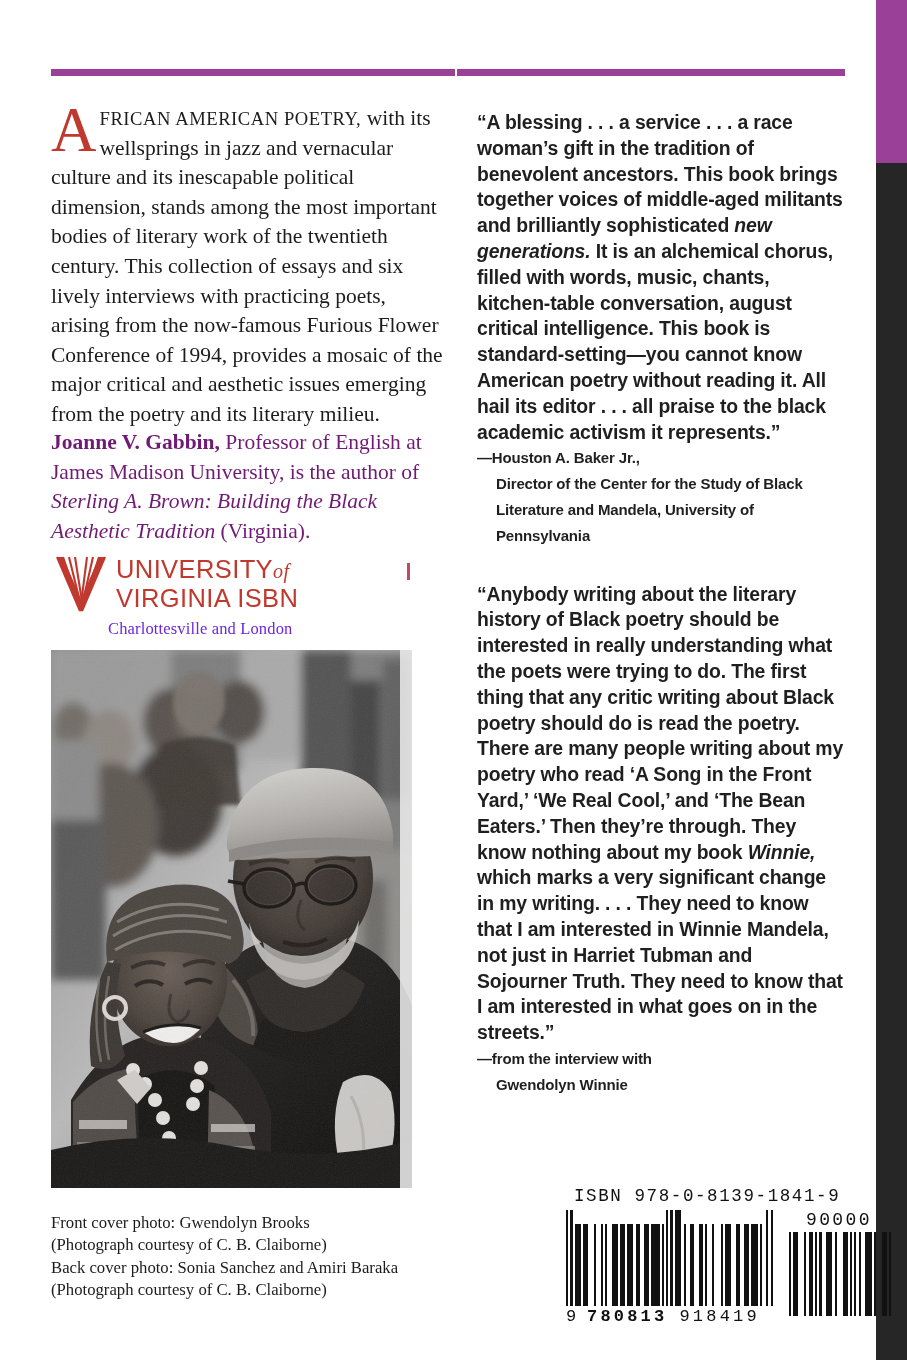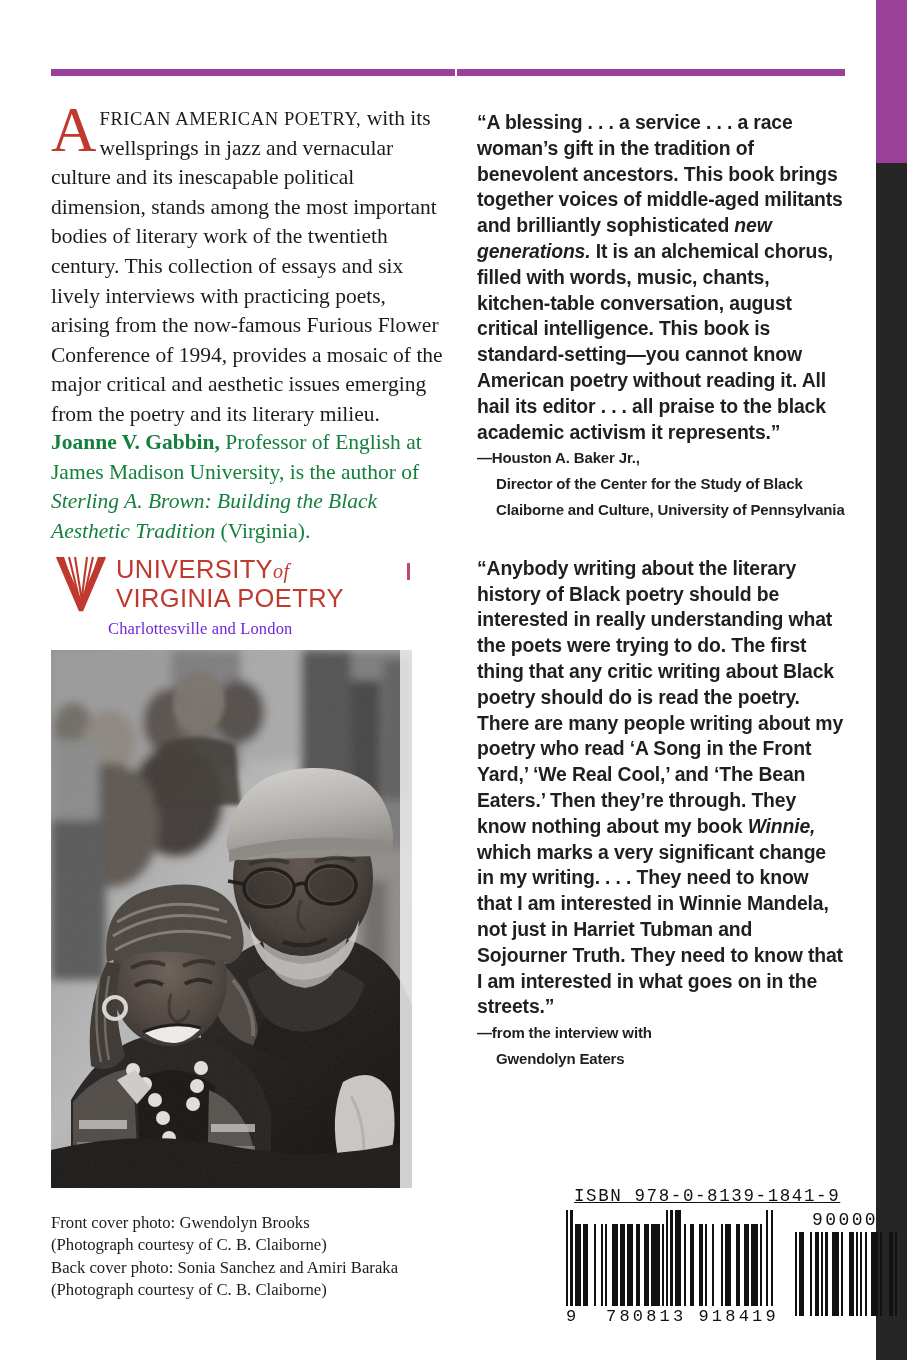--- a/index.html
+++ b/index.html
@@ -96,21 +96,21 @@
     letter-spacing: 0.55px;
   }
 
   .author-note {
     position: absolute;
     left: 51px;
     top: 428px;
     width: 398px;
     font-size: 21.5px;
     line-height: 29.6px;
-    color: #15803d;
+    color: #701a75;
   }
   .author-note b { font-weight: bold; }
   .author-note i { font-style: italic; }
 
   
   .logo-block {
     position: absolute;
     left: 55px;
     top: 552px;
     width: 300px;
@@ -218,21 +218,20 @@
     width: 285px;
   }
   .isbn-text {
     font-family: "Liberation Mono", monospace;
     font-size: 17.5px;
     letter-spacing: 1.6px;
     color: #111;
     margin-left: 8px;
     margin-bottom: 4px;
     white-space: nowrap;
-    text-decoration: underline;
   }
   .bars-row {
     display: flex;
     align-items: flex-start;
   }
   .ean-main { position: relative; }
   .addon { position: relative; margin-left: 14px; }
   .addon-digits {
     font-family: "Liberation Mono", monospace;
     font-size: 18px;
@@ -245,21 +244,21 @@
   .bar { background: #111; }
   .ean-digits {
     font-family: "Liberation Mono", monospace;
     font-size: 17px;
     letter-spacing: 1px;
     color: #111;
     display: flex;
     margin-top: 1px;
   }
   .ean-digits .d-first { width: 16px; }
-  .ean-digits .d-left { margin-left: 24px; letter-spacing: 3.2px; }
+  .ean-digits .d-left { margin-left: 5px; letter-spacing: 3.2px; font-weight: bold; }
   .ean-digits .d-right { margin-left: 12px; letter-spacing: 3.2px; }
 </style>
 </head>
 <body>
 
 <div class="spine spine-top"></div>
 <div class="spine spine-bottom"></div>
 <div class="spine-seam"></div>
 
 <div class="page">
@@ -285,21 +284,21 @@
             <path d="M50 3 L27 57"></path>
             <path d="M44 3 L26.5 57"></path>
             <path d="M38 3 L26 56"></path>
             <path d="M32 3 L25.5 54"></path>
           </g>
           <path d="M2 3 L26 58 L50 3 L44 3 L26 45 L8 3 Z" fill="#c0392f"></path>
         </svg>
       </span>
       <span class="logo-words">
         <div class="logo-line1"><span>UNIVERSITY</span><span class="logo-of">of</span></div>
-        <div class="logo-line2">VIRGINIA POETRY</div>
+        <div class="logo-line2">VIRGINIA ISBN</div>
       </span>
     </div>
     <div class="logo-sub">Charlottesville and London</div>
   </div>
 
   <div class="reg-tick"></div>
 
   <div class="photo">
     <svg width="361" height="538" viewBox="0 0 361 538" aria-hidden="true">
       <defs>
@@ -481,25 +480,25 @@
     <div>Front cover photo: Gwendolyn Brooks</div>
     <div>(Photograph courtesy of C. B. Claiborne)</div>
     <div>Back cover photo: Sonia Sanchez and Amiri Baraka</div>
     <div>(Photograph courtesy of C. B. Claiborne)</div>
     <div class="gap"></div>
   </div>
 
   <div class="col-right">
 
     <div class="quote"><span>“A blessing . . . a service . . . a race woman’s gift in the tradition of benevolent ancestors. This book brings together voices of middle-aged militants and brilliantly sophisticated </span><i>new generations.</i><span> It is an alchemical chorus, filled with words, music, chants, kitchen-table conversation, august critical intelligence. This book is standard-setting—you cannot know American poetry without reading it. All hail its editor . . . all praise to the black academic activism it represents.”</span></div>
-    <div class="attrib"><span>—Houston A. Baker Jr.,</span><span class="indent">Director of the Center for the Study of Black Claiborne and Culture, University of Pennsylvania</span></div>
+    <div class="attrib"><span>—Houston A. Baker Jr.,</span><span class="indent">Director of the Center for the Study of Black Literature and Mandela, University of Pennsylvania</span></div>
 
     <div class="quote-2-wrap">
       <div class="quote"><span>“Anybody writing about the literary history of Black poetry should be interested in really understanding what the poets were trying to do. The first thing that any critic writing about Black poetry should do is read the poetry. There are many people writing about my poetry who read ‘A Song in the Front Yard,’ ‘We Real Cool,’ and ‘The Bean Eaters.’ Then they’re through. They know nothing about my book </span><i>Winnie,</i><span> which marks a very significant change in my writing. . . . They need to know that I am interested in Winnie Mandela, not just in Harriet Tubman and Sojourner Truth. They need to know that I am interested in what goes on in the streets.”</span></div>
-      <div class="attrib"><span>—from the interview with</span><span class="indent">Gwendolyn Eaters</span></div>
+      <div class="attrib"><span>—from the interview with</span><span class="indent">Gwendolyn Winnie</span></div>
     </div>
 
   </div>
 
   <div class="barcode-block">
     <div class="isbn-text">ISBN 978-0-8139-1841-9</div>
     <div class="bars-row">
       <div class="ean-main">
         <div class="bars" id="ean-bars">
             <div class="bar" style="width: 2.18px; height: 96px;"></div>

